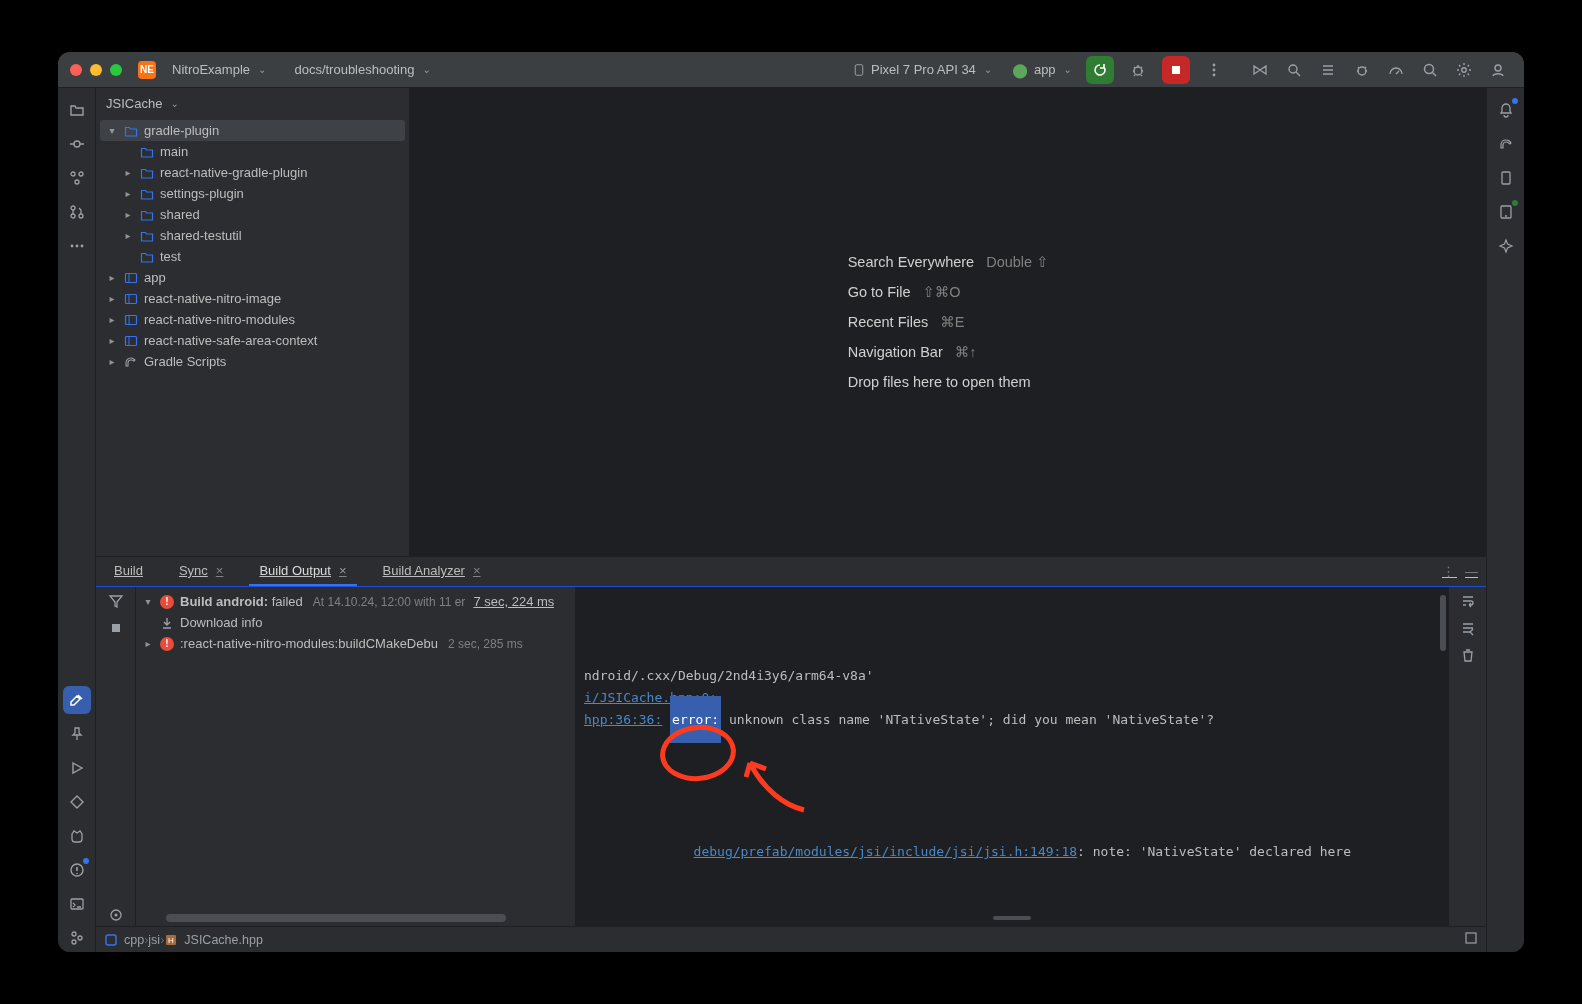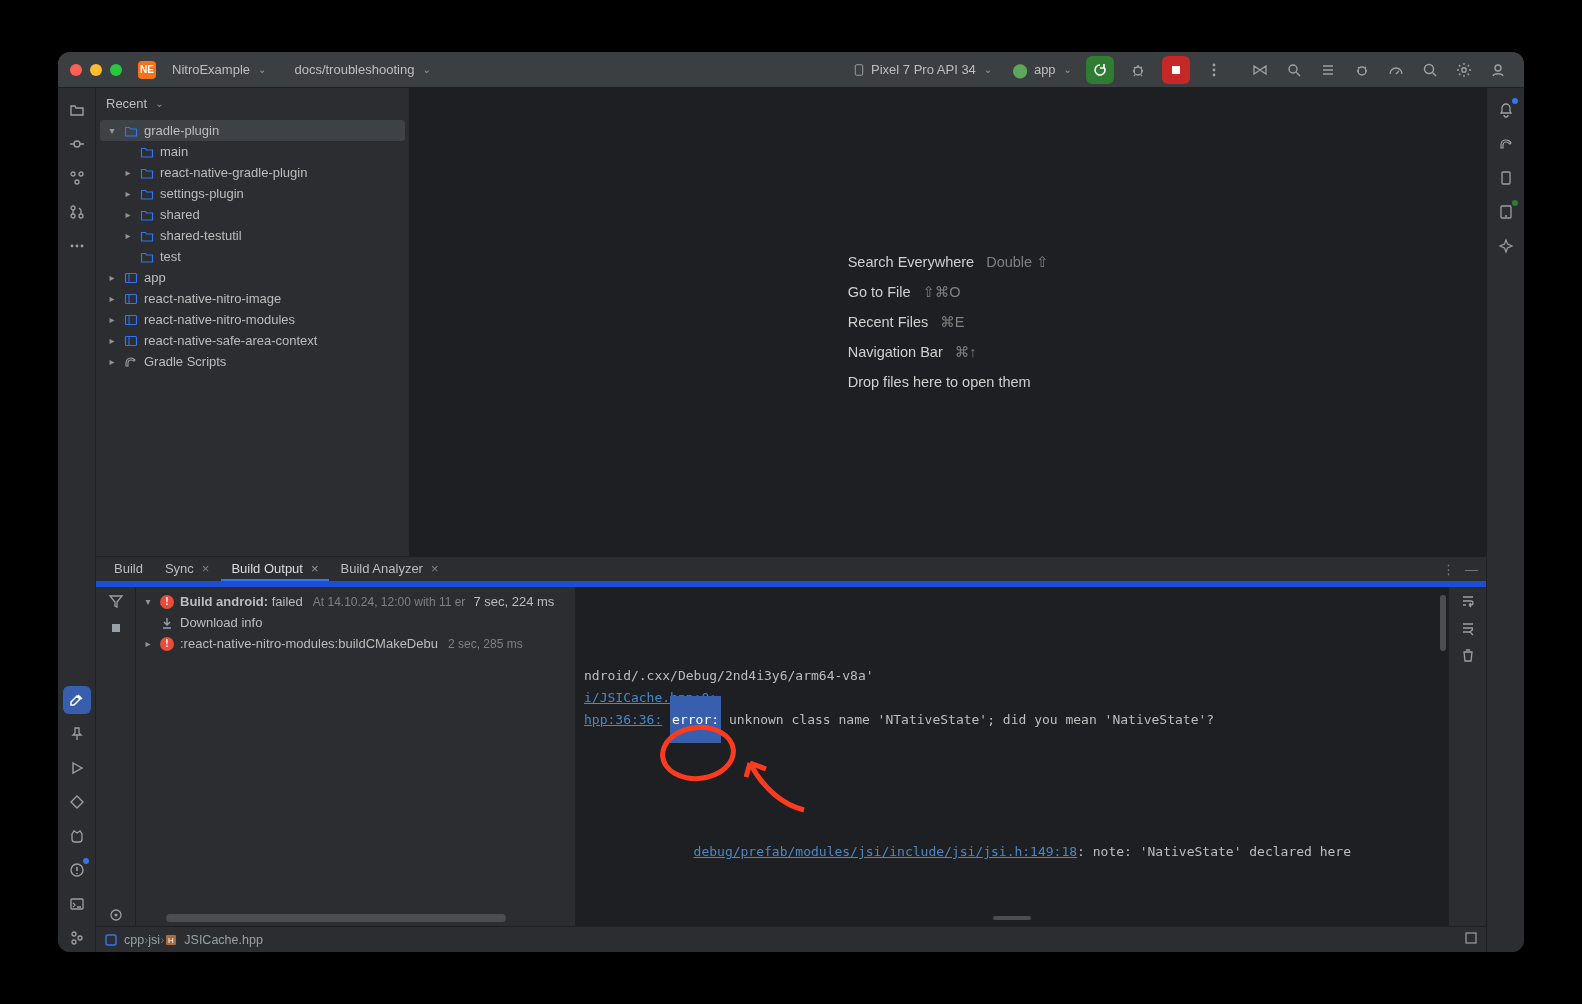--- a/index.html
+++ b/index.html
@@ -106,22 +106,23 @@
 }
 .hint { display:flex; gap:12px; align-items:center; font-size:14.5px; }
 .hint .label { color:#d0d0d0; }
 .hint .kbd { color:#808080; }
 
 .bottom-panel {
   height:370px; background:#2b2d30; border-top:1px solid #1e1f22;
   display:flex; flex-direction:column;
 }
 .bp-tabs {
-  height:30px; display:flex; align-items:stretch; padding:0 8px; gap:2px;
-  border-bottom:6px solid #1d4ed8;
+  height:30px; display:flex; align-items:stretch; padding:0 8px; gap:16px;
+  border-bottom:1px solid #1d4ed8;
+  text-decoration:underline;
 }
 .bp-tab {
   display:flex; align-items:center; gap:6px; padding:0 10px;
   color:#bdbdbd; font-size:13px; border-bottom:2px solid transparent;
 }
 .bp-tab.active { border-bottom-color:#3574f0; color:#dcdcdc;}
 .bp-tab .close { font-size:13px; opacity:.6; margin-left:2px;}
 .bp-tabs-spacer { flex:1; }
 .bp-tabs-right { display:flex; align-items:center; gap:8px; color:#808080;}
 .bp-body { flex:1; display:flex; min-height:0;}
@@ -364,21 +365,21 @@
             <circle cx="5" cy="12" r="2" fill="none" stroke="#9aa0a6" stroke-width="1.3"></circle>
             <circle cx="11" cy="8" r="2" fill="none" stroke="#9aa0a6" stroke-width="1.3"></circle>
           </svg>
         </div>
     </div>
 
     <div class="center">
       <div class="top-area">
         <div class="tree-panel">
           <div class="tree-head">
-            <span>Recent</span>
+            <span>JSICache</span>
             <span class="chev">⌄</span>
           </div>
           <div class="tree-body" id="tree-body">
               <div class="tree-row ind-0 selected">
                 <span class="exp">▾</span>
                 <span class="ico">
                   <svg viewBox="0 0 14 14">
                     <path d="M1.5 3.5h4l1 1.5h6v7h-11z" fill="none" stroke="#3574f0" stroke-width="1.2"></path>
                   </svg>
                 </span>
@@ -552,21 +553,21 @@
                   <circle cx="8" cy="8" r="5" fill="none" stroke="#9aa0a6" stroke-width="1.3"></circle>
                   <circle cx="8" cy="8" r="1.5" fill="#9aa0a6"></circle>
                 </svg></div>
           </div>
           <div class="bp-tree">
             <div class="bpt-row ind-0">
               <span class="exp">▾</span>
               <span class="err-ic">!</span>
               <span class="bpt-main"><b>Build android:</b> <span>failed</span></span>
               <span class="bpt-grey">At 14.10.24, 12:00 with 11 er</span>
-              <span class="bpt-main" style="margin-left:2px;">7 sec, 224 ms</span>
+              <span class="bpt-main" style="margin-left:2px;text-decoration:underline;">7 sec, 224 ms</span>
             </div>
             <div class="bpt-row ind-1">
               <span class="exp"></span>
               <span class="info-ic">
                   <svg viewBox="0 0 14 14">
                     <path d="M7 2v7M4 6l3 3 3-3M3 12h8" stroke="#9aa0a6" fill="none" stroke-width="1.4"></path>
                   </svg>
                 </span>
               <span class="bpt-main">Download info</span>
             </div>

